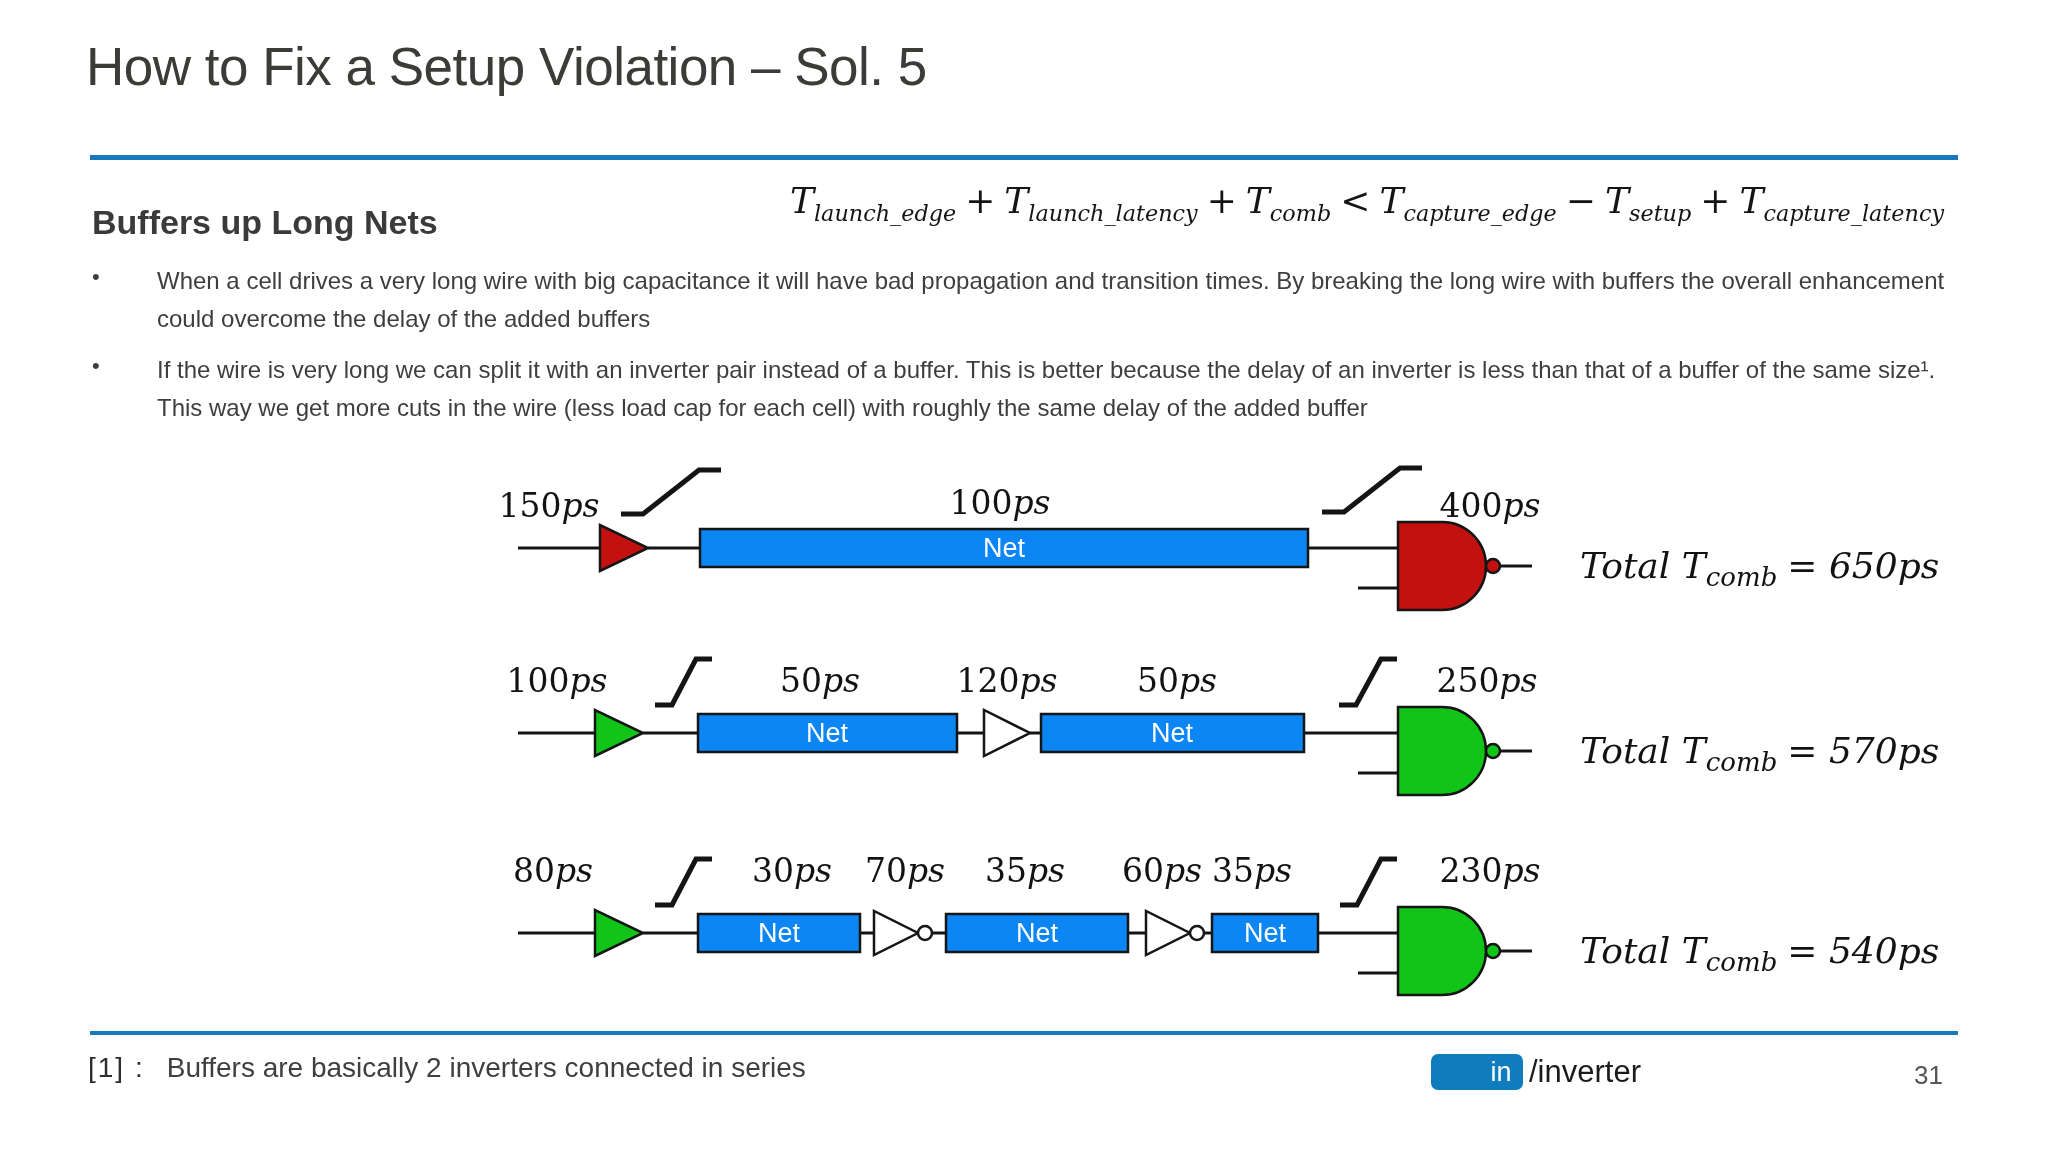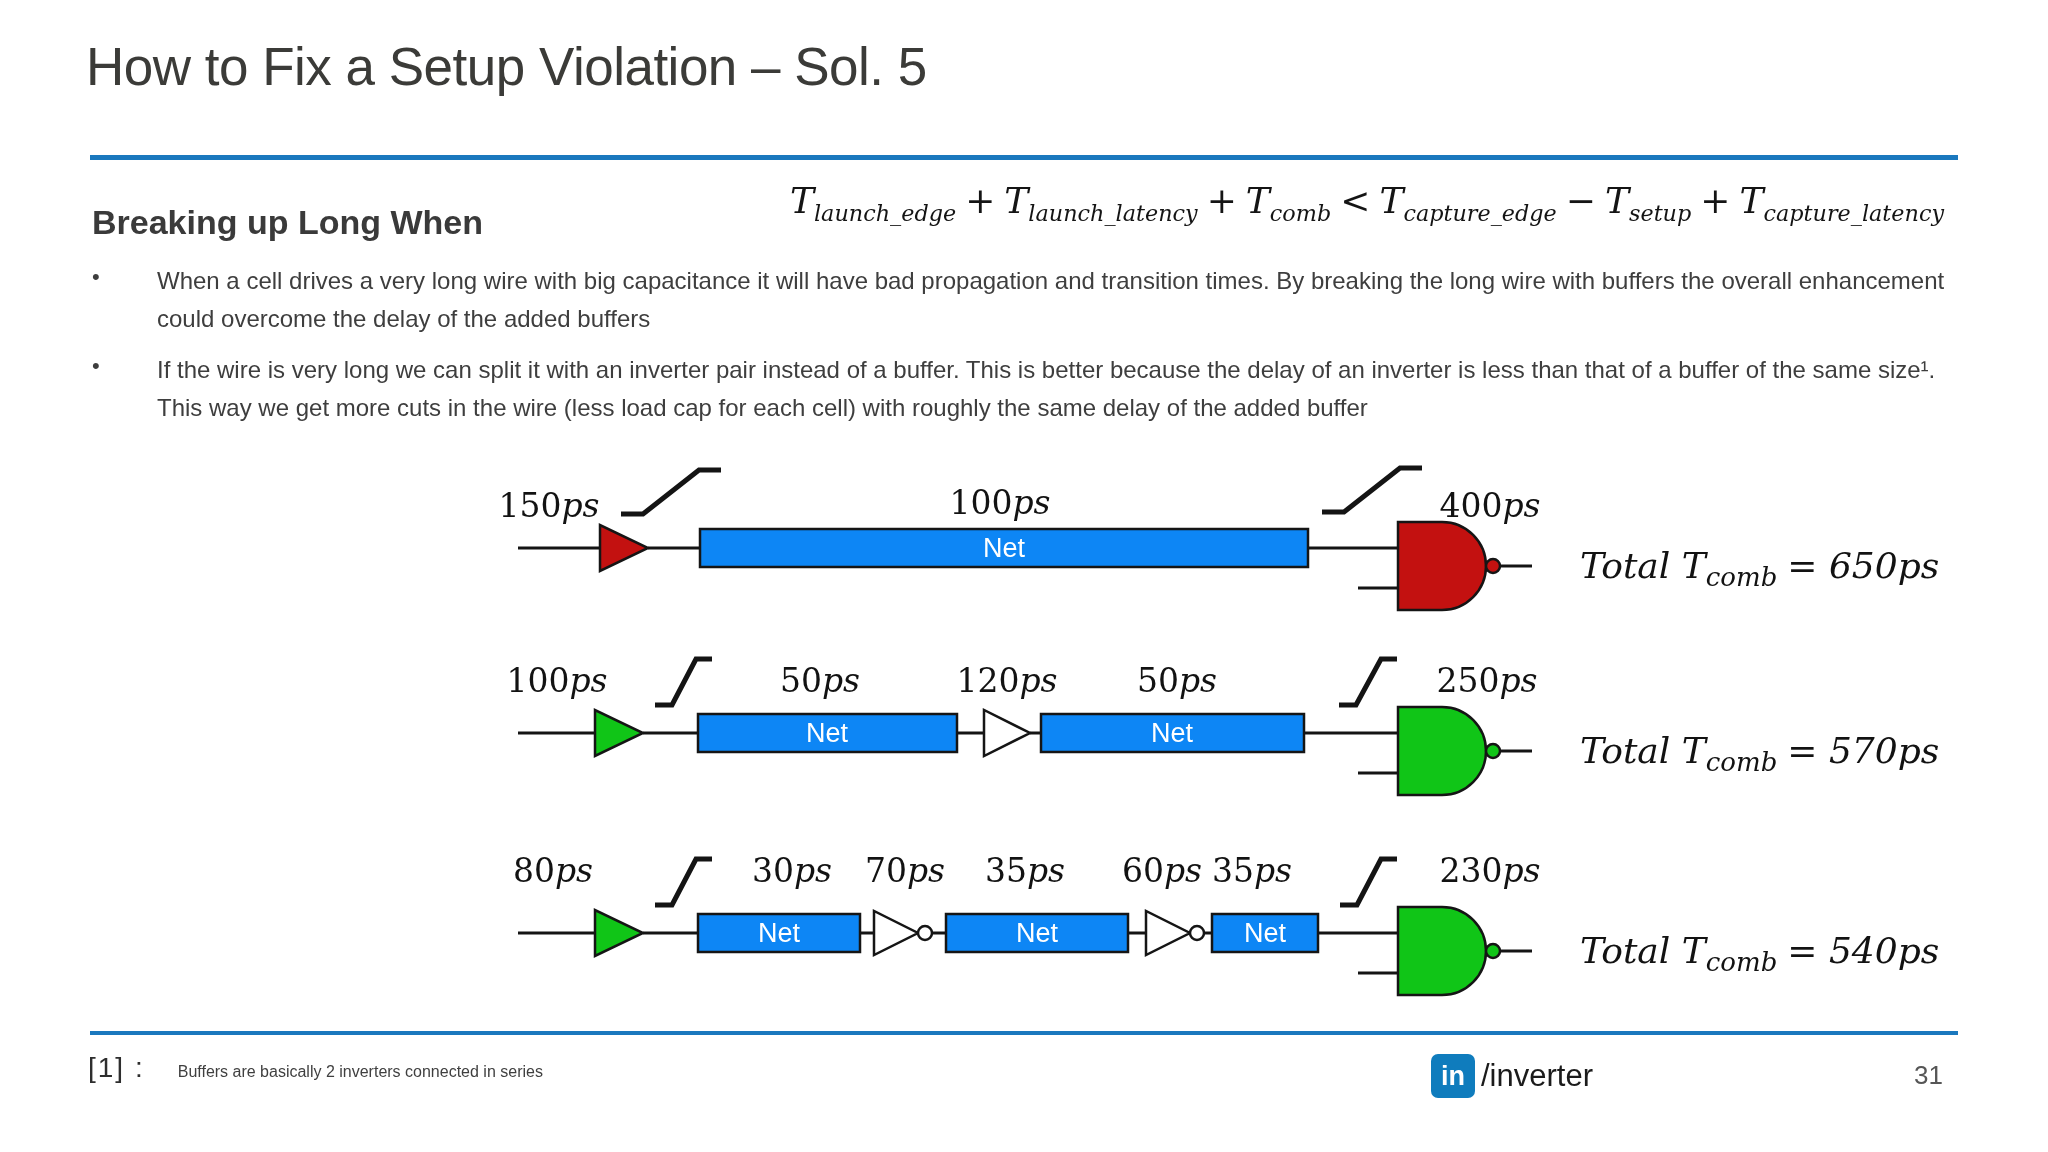--- a/index.html
+++ b/index.html
@@ -36,38 +36,38 @@
   .gate{stroke:#151515;stroke-width:2.5;}
   .net{font-family:"Liberation Sans",sans-serif;font-size:27px;fill:#ffffff;text-anchor:middle;}
   .tlabel{font-family:"DejaVu Serif",serif;font-size:33px;fill:#121212;text-anchor:middle;}
   .tlabel .unit{font-style:italic;}
   .total{font-family:"DejaVu Serif",serif;font-size:36px;font-style:italic;fill:#121212;}
   .total .sub{font-size:26px;}
 
   
   #footnote{left:88px;top:1052px;display:flex;align-items:baseline;}
   #footnote .mark{font-size:28px;color:#2e2e2e;letter-spacing:2px;}
-  #footnote .ftxt{font-size:16px;color:#3f3f3f;margin-left:33px;}
+  #footnote .ftxt{font-size:28px;color:#3f3f3f;margin-left:22px;}
   #linkedin{left:1431px;top:1054px;display:flex;align-items:center;}
-  #li-badge{width:44px;height:44px;border-radius:7px;background:#0f7cbd;color:#fff;
-            font-size:27px;font-weight:bold;display:flex;align-items:center;justify-content:center;}
+  #li-badge{width:44px;height:36px;border-radius:7px;background:#0f7cbd;color:#fff;
+            font-size:27px;font-weight:normal;display:flex;align-items:center;justify-content:center;padding-left:48px;}
   #li-handle{font-size:31px;color:#1b1b1b;margin-left:6px;font-weight:500;}
   #pagenum{top:1060px;right:105px;font-size:26px;color:#565656;}
 </style>
 </head>
 <body>
 
 <div class="abs" id="title">How to Fix a Setup Violation – Sol. 5</div>
 <div class="abs rule" id="rule-top"></div>
 
 <div class="abs" id="formula">
   <span class="trm"><span class="tb">T</span><sub>launch_edge</sub></span><span class="op">+</span><span class="trm"><span class="tb">T</span><sub>launch_latency</sub></span><span class="op">+</span><span class="trm"><span class="tb">T</span><sub>comb</sub></span><span class="op">&lt;</span><span class="trm"><span class="tb">T</span><sub>capture_edge</sub></span><span class="op">−</span><span class="trm"><span class="tb">T</span><sub>setup</sub></span><span class="op">+</span><span class="trm"><span class="tb">T</span><sub>capture_latency</sub></span>
 </div>
 
-<div class="abs" id="heading">Breaking up Long When</div>
+<div class="abs" id="heading">Buffers up Long Nets</div>
 
 <div class="abs" id="bullets">
   <div class="bullet">
     <span class="marker">•</span>
     <span class="btxt">When a cell drives a very long wire with big capacitance it will have bad propagation and transition times. By breaking the long wire with buffers the overall enhancement could overcome the delay of the added buffers</span>
   </div>
   <div class="bullet">
     <span class="marker">•</span>
     <span class="btxt">If the wire is very long we can split it with an inverter pair instead of a buffer. This is better because the delay of an inverter is less than that of a buffer of the same size¹. This way we get more cuts in the wire (less load cap for each cell) with roughly the same delay of the added buffer</span>
   </div>

